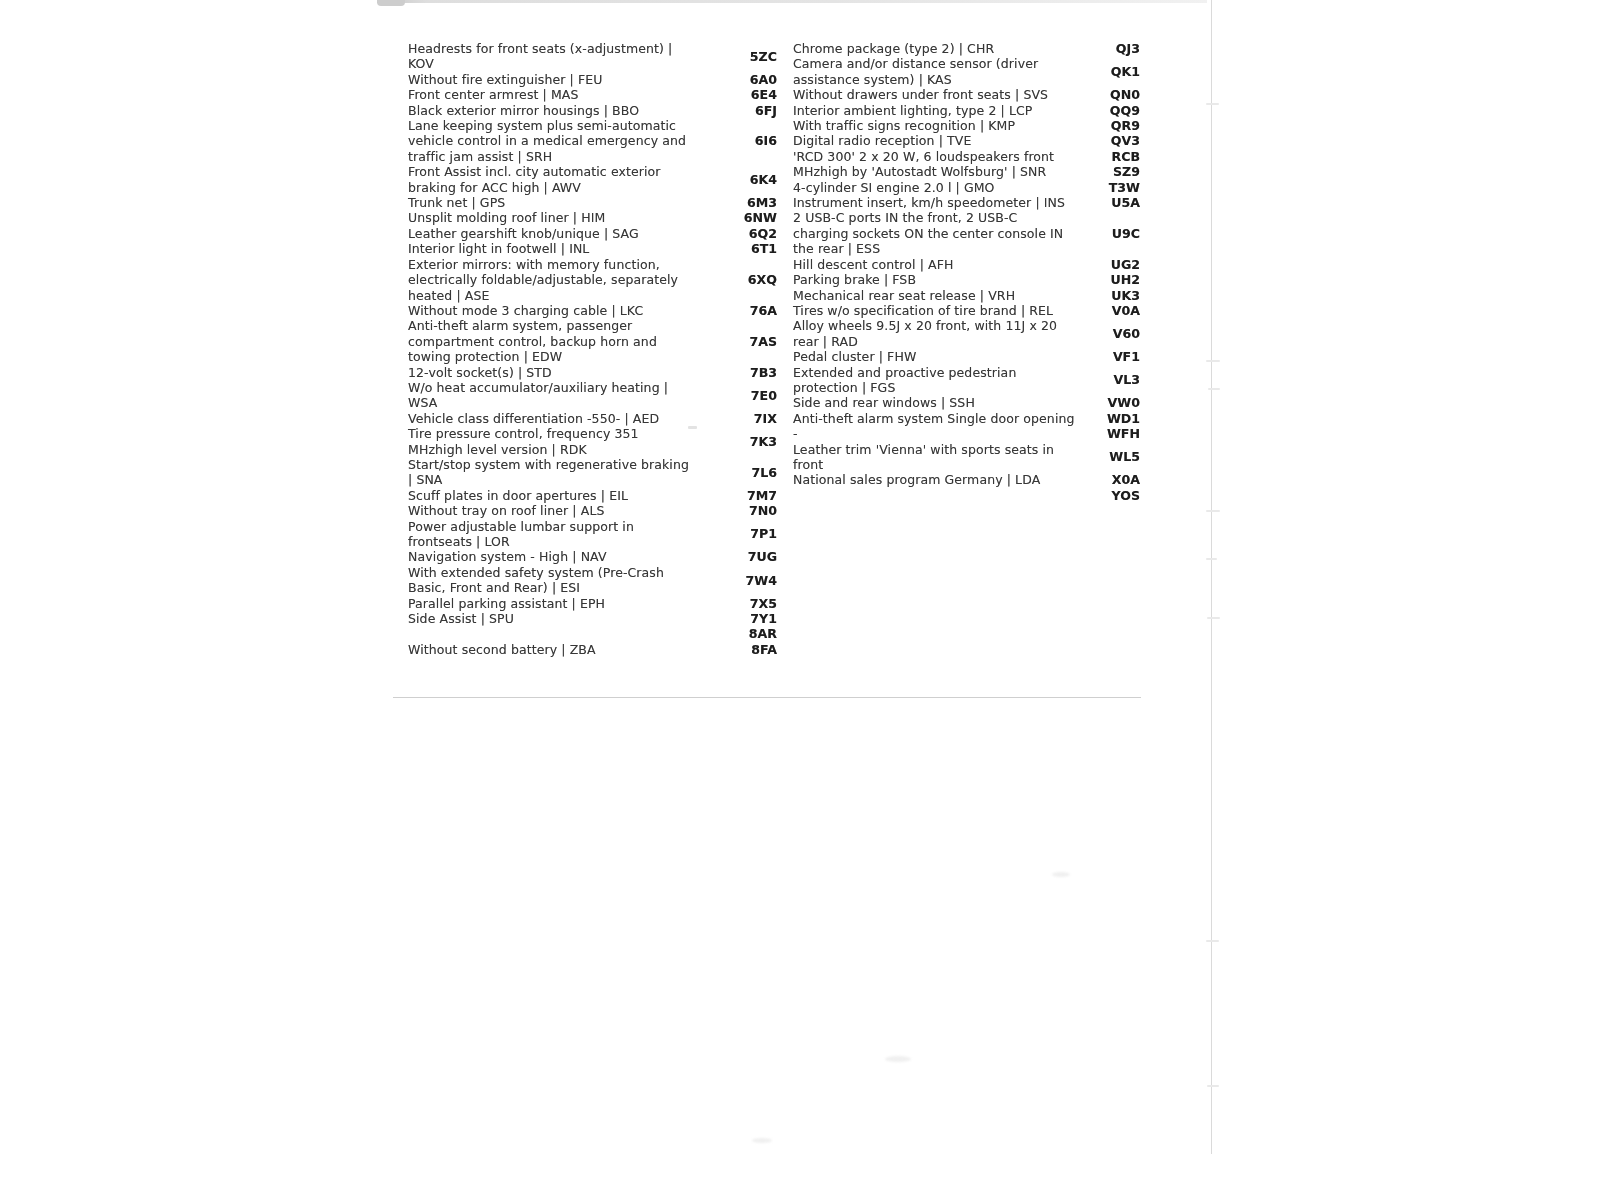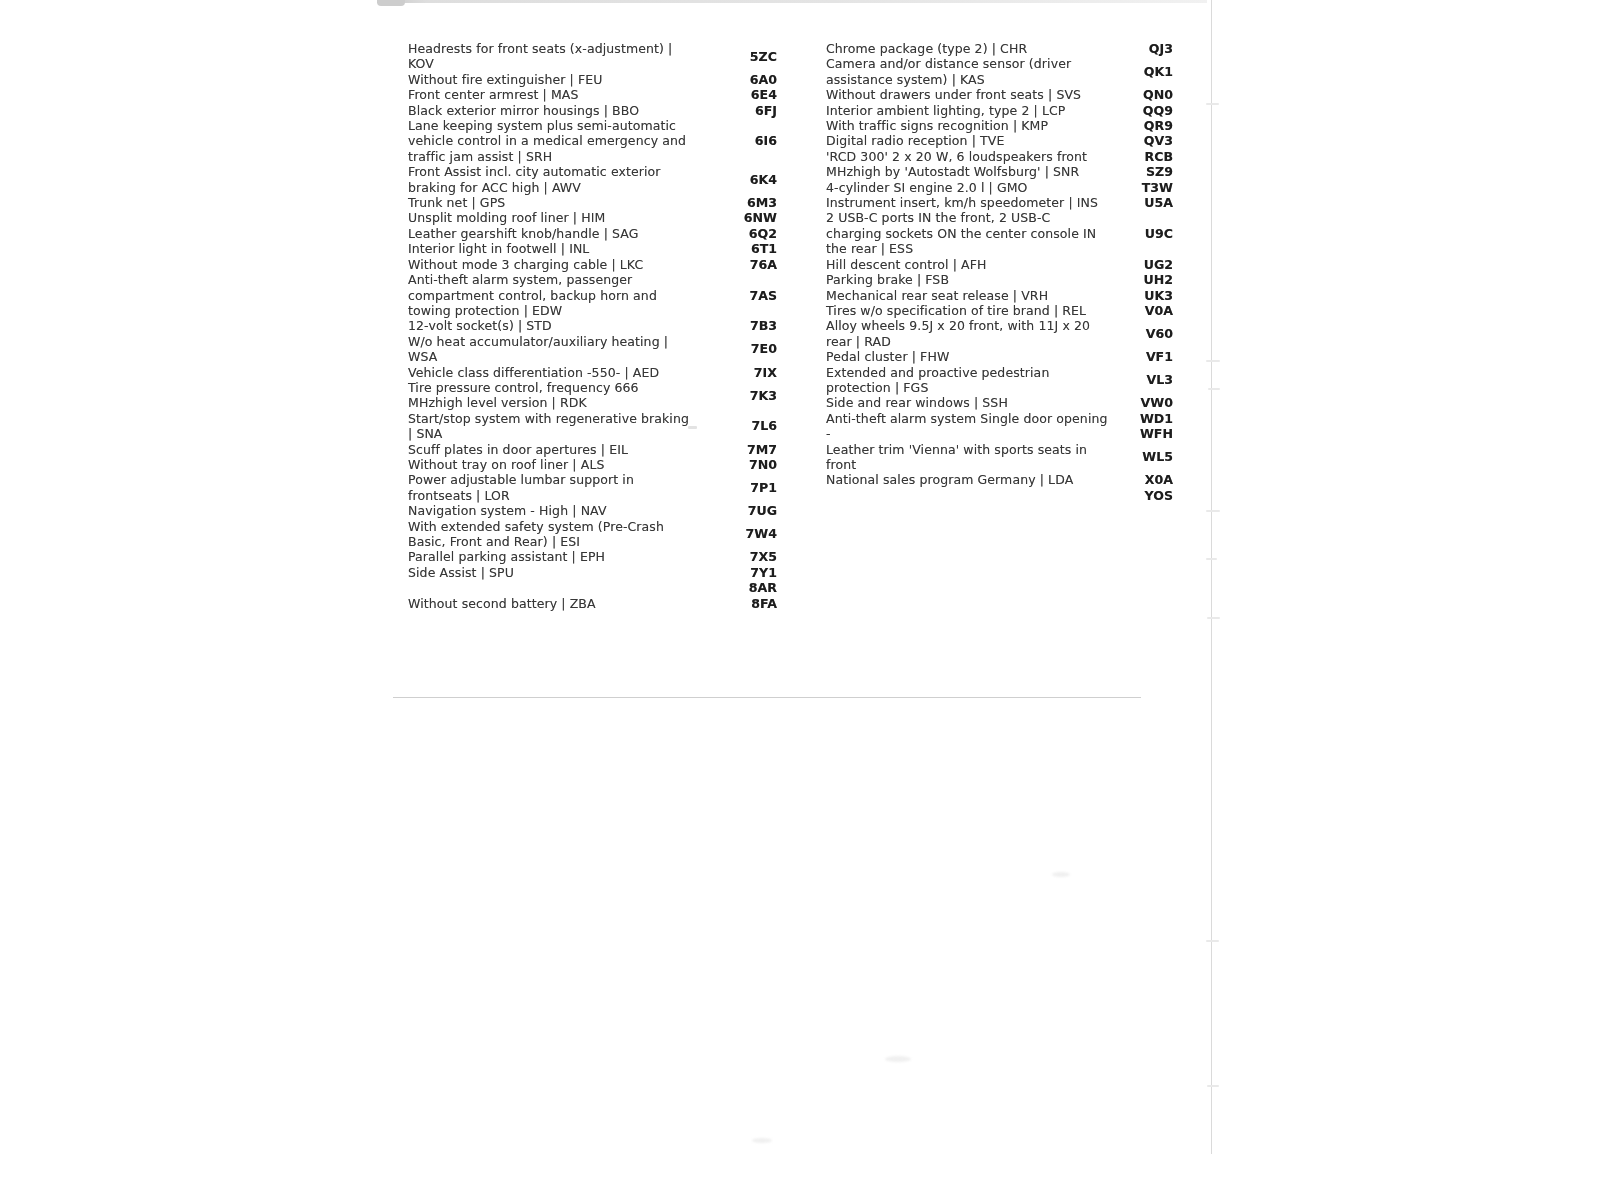--- a/index.html
+++ b/index.html
@@ -18,21 +18,21 @@
   }
   .content {
     position: absolute;
     left: 408px;
     top: 41px;
     display: flex;
     align-items: flex-start;
   }
   .col { display: flex; flex-direction: column; }
   .col-0 { width: 369px; margin-right: 16px; }
-  .col-1 { width: 347px; margin-left: 33px; }
+  .col-1 { width: 347px; }
   .entry {
     display: flex;
     align-items: center;
     width: 100%;
   }
   .desc {
     white-space: pre;
     font-size: 12.5px;
     line-height: 15.4px;
     color: #373737;
@@ -134,26 +134,32 @@
         </div>
         <div class="entry">
           <div class="desc">Trunk net | GPS</div>
           <div class="code">6M3</div>
         </div>
         <div class="entry">
           <div class="desc">Unsplit molding roof liner | HIM</div>
           <div class="code">6NW</div>
         </div>
         <div class="entry">
-          <div class="desc">Leather gearshift knob/handle | SAG</div>
+          <div class="desc">Leather gearshift knob/unique | SAG</div>
           <div class="code">6Q2</div>
         </div>
         <div class="entry">
           <div class="desc">Interior light in footwell | INL</div>
           <div class="code">6T1</div>
+        </div>
+        <div class="entry">
+          <div class="desc">Exterior mirrors: with memory function,
+electrically foldable/adjustable, separately
+heated | ASE</div>
+          <div class="code">6XQ</div>
         </div>
         <div class="entry">
           <div class="desc">Without mode 3 charging cable | LKC</div>
           <div class="code">76A</div>
         </div>
         <div class="entry">
           <div class="desc">Anti-theft alarm system, passenger
 compartment control, backup horn and
 towing protection | EDW</div>
           <div class="code">7AS</div>
@@ -165,21 +171,21 @@
         <div class="entry">
           <div class="desc">W/o heat accumulator/auxiliary heating |
 WSA</div>
           <div class="code">7E0</div>
         </div>
         <div class="entry">
           <div class="desc">Vehicle class differentiation -550- | AED</div>
           <div class="code">7IX</div>
         </div>
         <div class="entry">
-          <div class="desc">Tire pressure control, frequency 666
+          <div class="desc">Tire pressure control, frequency 351
 MHzhigh level version | RDK</div>
           <div class="code">7K3</div>
         </div>
         <div class="entry">
           <div class="desc">Start/stop system with regenerative braking
 | SNA</div>
           <div class="code">7L6</div>
         </div>
         <div class="entry">
           <div class="desc">Scuff plates in door apertures | EIL</div>

